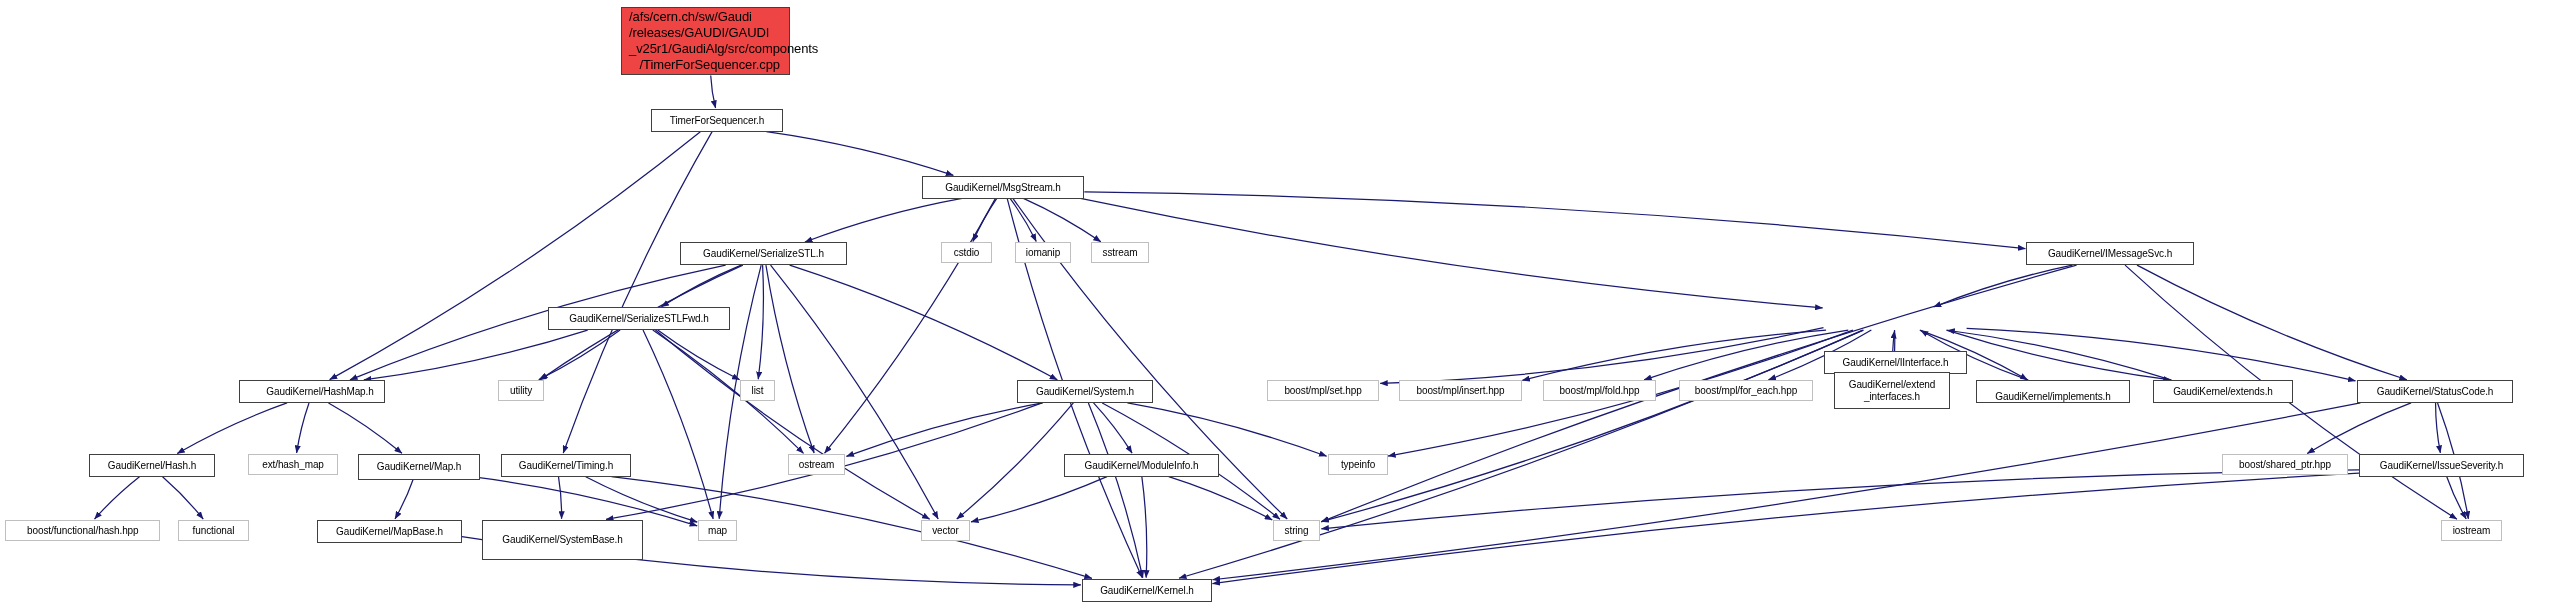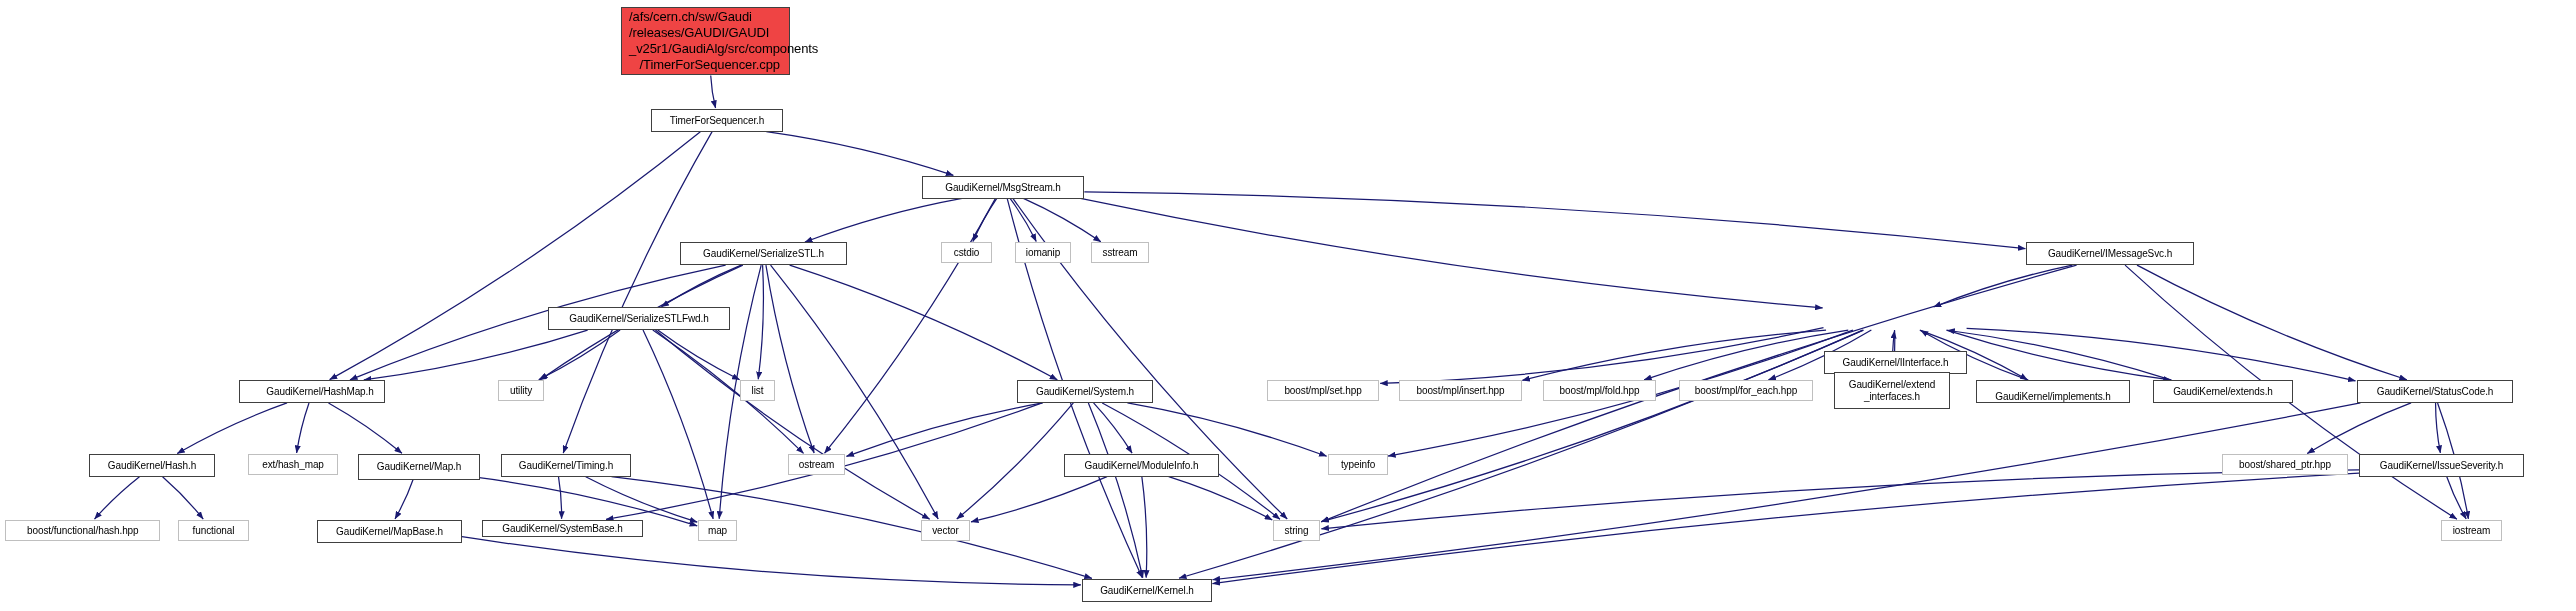--- a/index.html
+++ b/index.html
@@ -172,20 +172,20 @@
     <div class="node internal" style="left: 358px; top: 454px; width: 122px; height: 26px;"><span class="node-label">GaudiKernel/Map.h</span></div>
     <div class="node internal" style="left: 493px; top: 454px; width: 130px; height: 23px; margin-left: 8px;"><span class="node-label">GaudiKernel/Timing.h</span></div>
     <div class="node external" style="left: 788px; top: 454px; width: 57px; height: 21px;"><span class="node-label">ostream</span></div>
     <div class="node internal" style="left: 1064px; top: 454px; width: 155px; height: 23px;"><span class="node-label">GaudiKernel/ModuleInfo.h</span></div>
     <div class="node external" style="left: 1328px; top: 454px; width: 60px; height: 21px;"><span class="node-label">typeinfo</span></div>
     <div class="node external" style="left: 2222px; top: 454px; width: 126px; height: 21px; align-items: center;"><span class="node-label">boost/shared_ptr.hpp</span></div>
     <div class="node internal" style="left: 2359px; top: 454px; width: 165px; height: 23px;"><span class="node-label">GaudiKernel/IssueSeverity.h</span></div>
     <div class="node external" style="left: 5.3px; top: 520px; width: 155px; height: 21px;"><span class="node-label">boost/functional/hash.hpp</span></div>
     <div class="node external" style="left: 178px; top: 520px; width: 71px; height: 21px;"><span class="node-label">functional</span></div>
     <div class="node internal" style="left: 317px; top: 520px; width: 145px; height: 23px;"><span class="node-label">GaudiKernel/MapBase.h</span></div>
-    <div class="node internal" style="left: 482px; top: 520px; width: 161px; height: 17px;"><span class="node-label">GaudiKernel/SystemBase.h</span></div>
+    <div class="node internal" style="left: 482px; top: 520px; width: 161px; height: 40px;"><span class="node-label">GaudiKernel/SystemBase.h</span></div>
     <div class="node external" style="left: 698px; top: 520px; width: 39px; height: 21px;"><span class="node-label">map</span></div>
     <div class="node external" style="left: 921px; top: 520px; width: 49px; height: 21px;"><span class="node-label">vector</span></div>
     <div class="node external" style="left: 1273px; top: 520px; width: 47px; height: 21px;"><span class="node-label">string</span></div>
     <div class="node external" style="left: 2441px; top: 520px; width: 61px; height: 21px;"><span class="node-label">iostream</span></div>
     <div class="node internal" style="left: 1082px; top: 579px; width: 130px; height: 23px;"><span class="node-label">GaudiKernel/Kernel.h</span></div>
   </div>
 
 
 </body></html>

